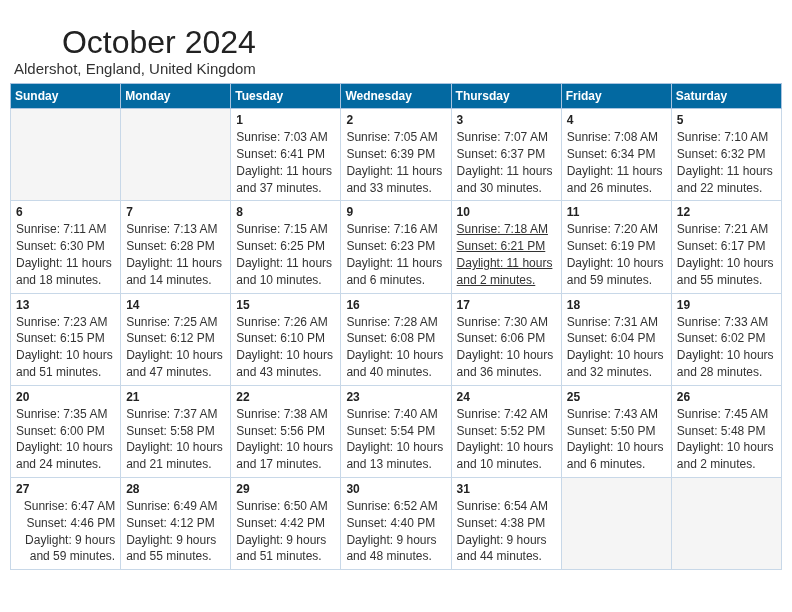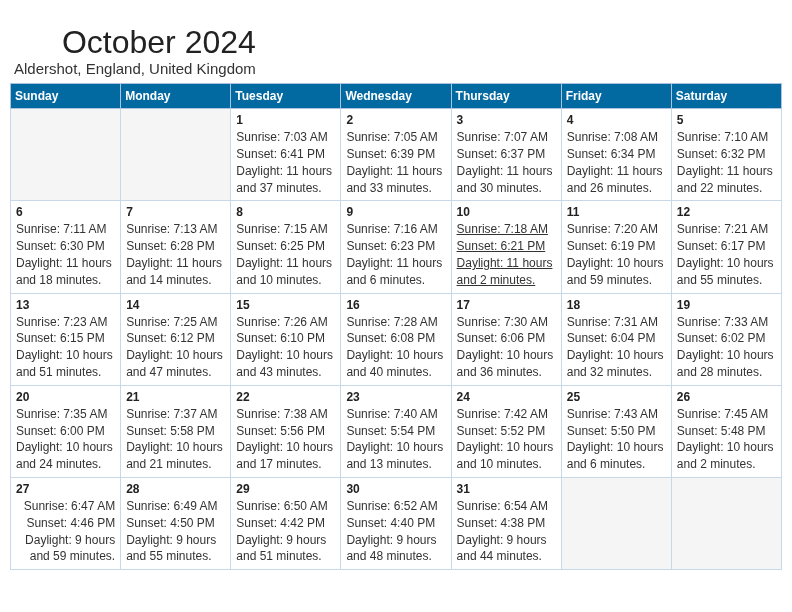--- a/index.html
+++ b/index.html
@@ -317,21 +317,21 @@
         <td>
           <span class="day-num">27</span>
           <div class="day-info" style="white-space: pre-line; text-align: right;">Sunrise: 6:47 AM
 Sunset: 4:46 PM
 Daylight: 9 hours
 and 59 minutes.</div>
         </td>
         <td>
           <span class="day-num">28</span>
           <div class="day-info" style="white-space: pre-line;">Sunrise: 6:49 AM
-Sunset: 4:50 PM
+Sunset: 4:12 PM
 Daylight: 9 hours
 and 55 minutes.</div>
         </td>
         <td>
           <span class="day-num">29</span>
           <div class="day-info" style="white-space: pre-line;">Sunrise: 6:50 AM
 Sunset: 4:42 PM
 Daylight: 9 hours
 and 51 minutes.</div>
         </td>

